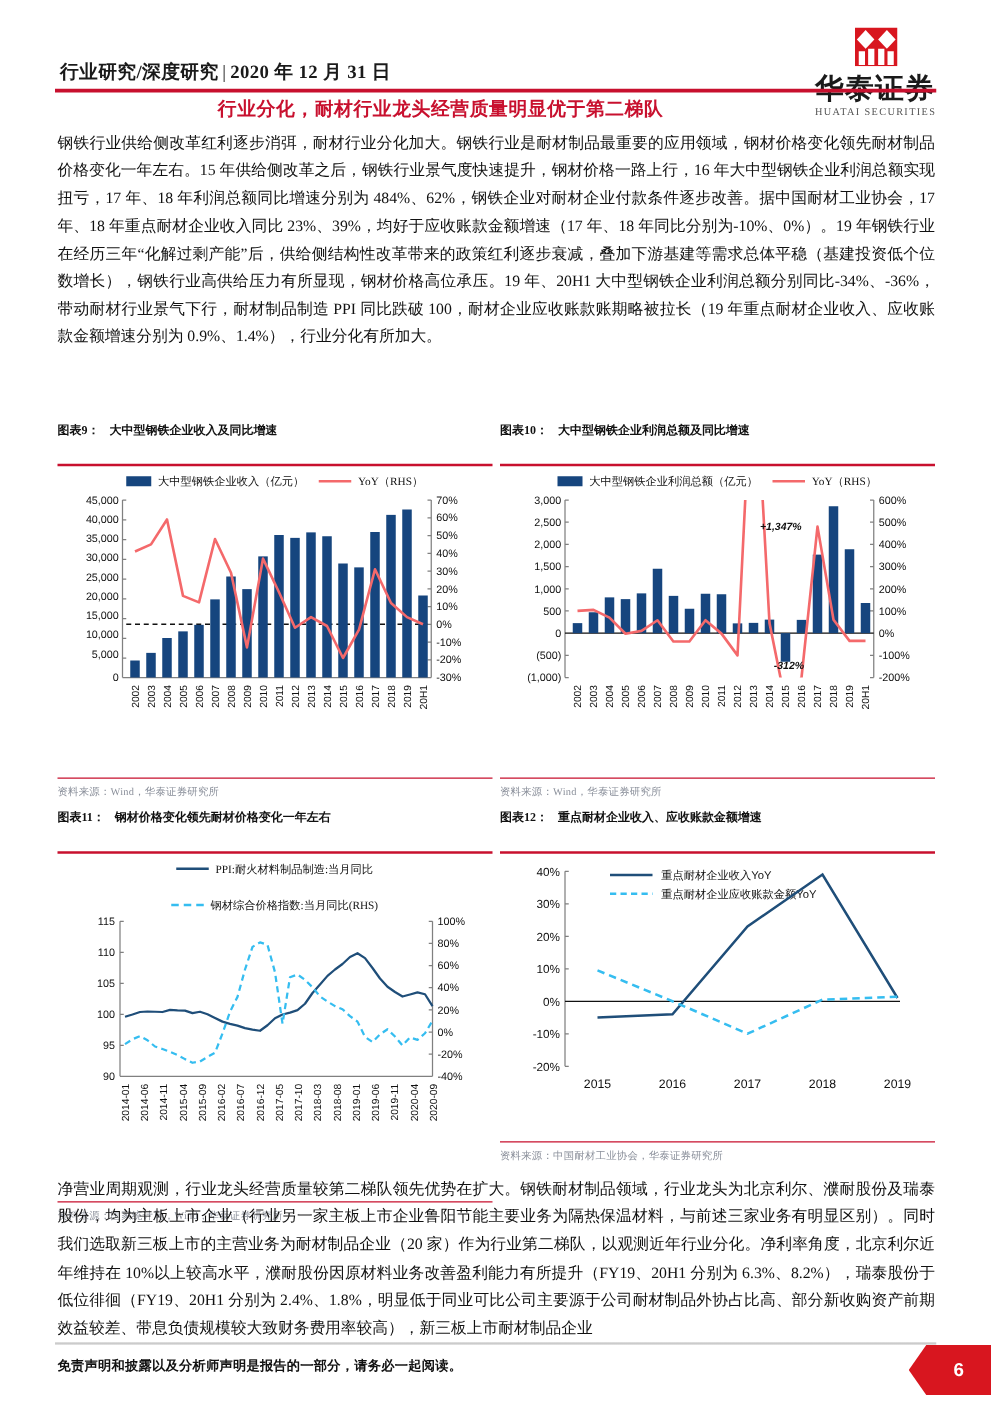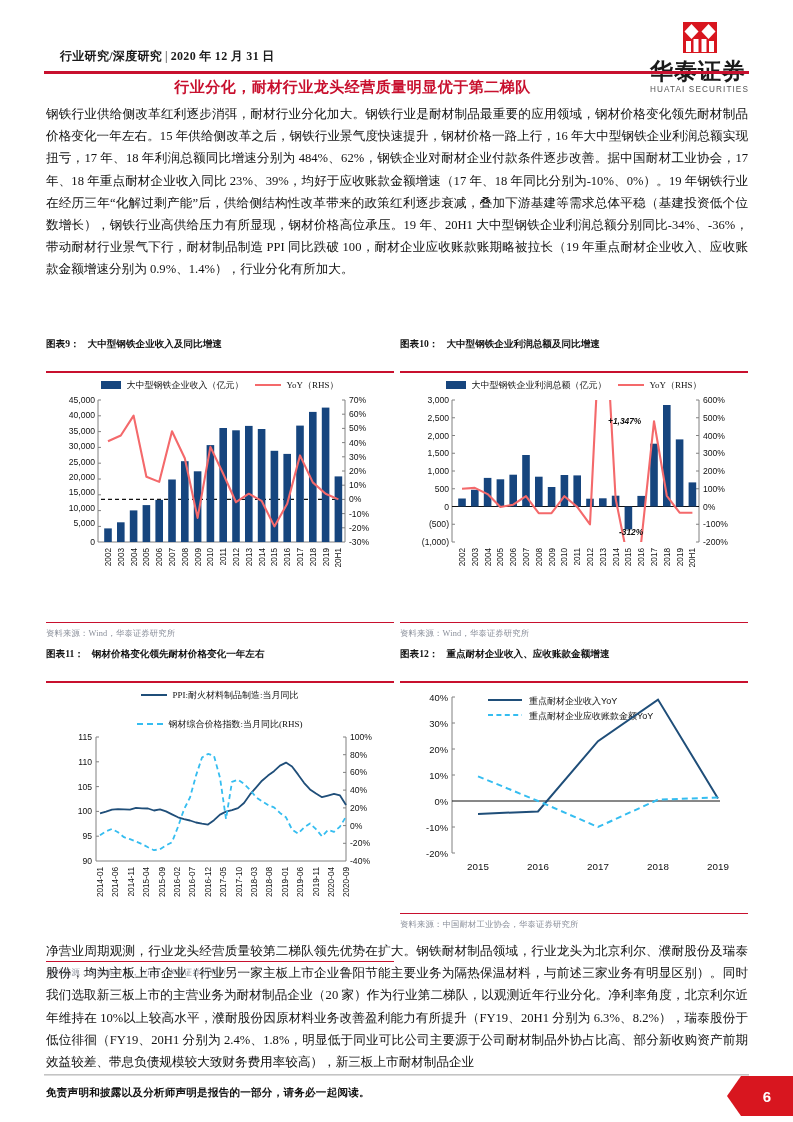--- a/index.html
+++ b/index.html
@@ -13,37 +13,37 @@
   }
   .page { position:relative; width:793px; height:1122px; }
 
   
   .hdr { position:absolute; left:44px; top:30px; width:705px; height:44px; }
   .hdr-line {
     position:absolute; left:0; top:41px; width:705px; height:2.5px;
     background:#c8102e;
   }
   .hdr-meta {
-    position:absolute; left:16px; top:18px;
-    font-size:12px; font-weight:bold; letter-spacing:0.3px;
+    position:absolute; left:4px; top:18px;
+    font-size:15px; font-weight:bold; letter-spacing:0.3px;
     white-space:nowrap;
     font-family:"Liberation Serif","DejaVu Serif",serif;
   }
   .hdr-meta .sep { font-weight:normal; padding:0 3px; }
 
   .logo { position:absolute; right:0; top:-8px; height:44px; display:flex; align-items:center; gap:7px;flex-direction:column; }
   .logo-mark { width:34px; height:31px; position:relative; }
   .logo-txt { display:flex; flex-direction:column; line-height:1; }
   .logo-cn {
     font-size:23px; font-weight:bold; letter-spacing:1px; color:#1a1a1a;
     font-family:"DejaVu Sans","Liberation Sans",sans-serif;
   }
   .logo-en {
     font-size:8.2px; letter-spacing:1.1px; color:#555; margin-top:3px;
-    font-family:Liberation Sans, sans-serif;
+    font-family:Liberation Serif, serif;
   }
 
   
   .sec-title {
     position:absolute; left:0; top:78px; width:705px; text-align:center;
     font-size:15px; font-weight:bold; color:#c8102e; letter-spacing:0.5px;
   }
 
   
   .para {

